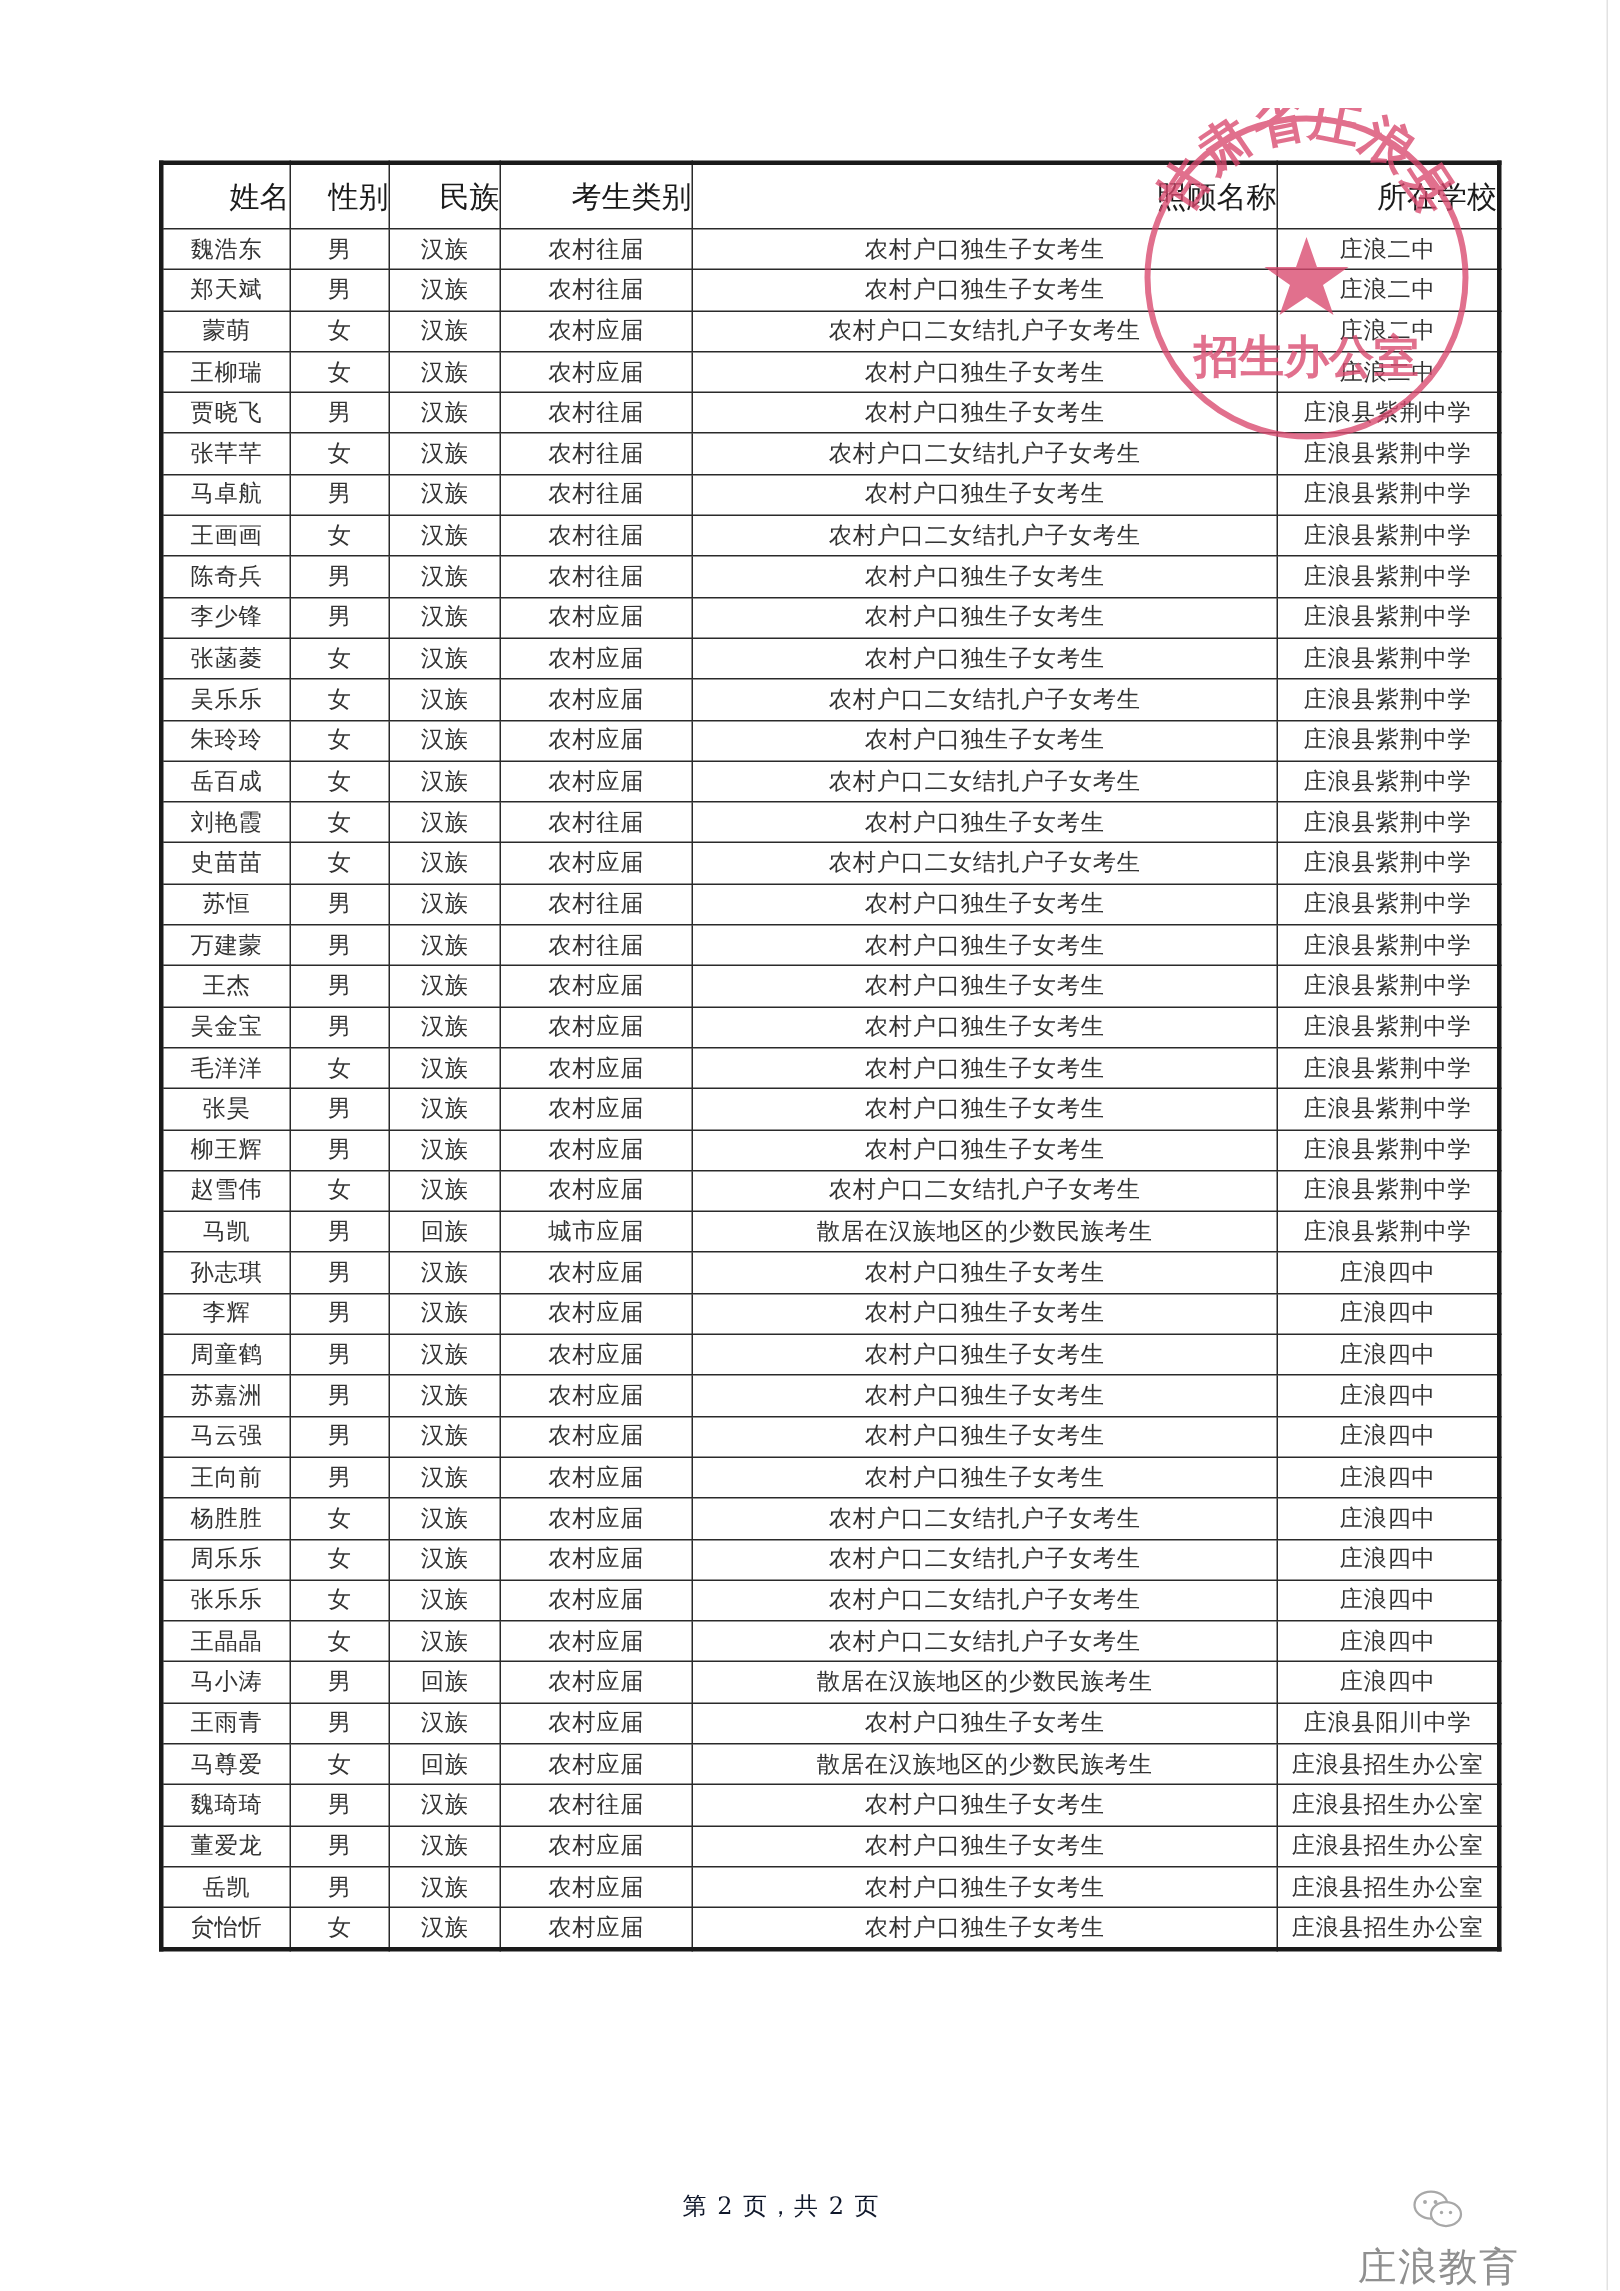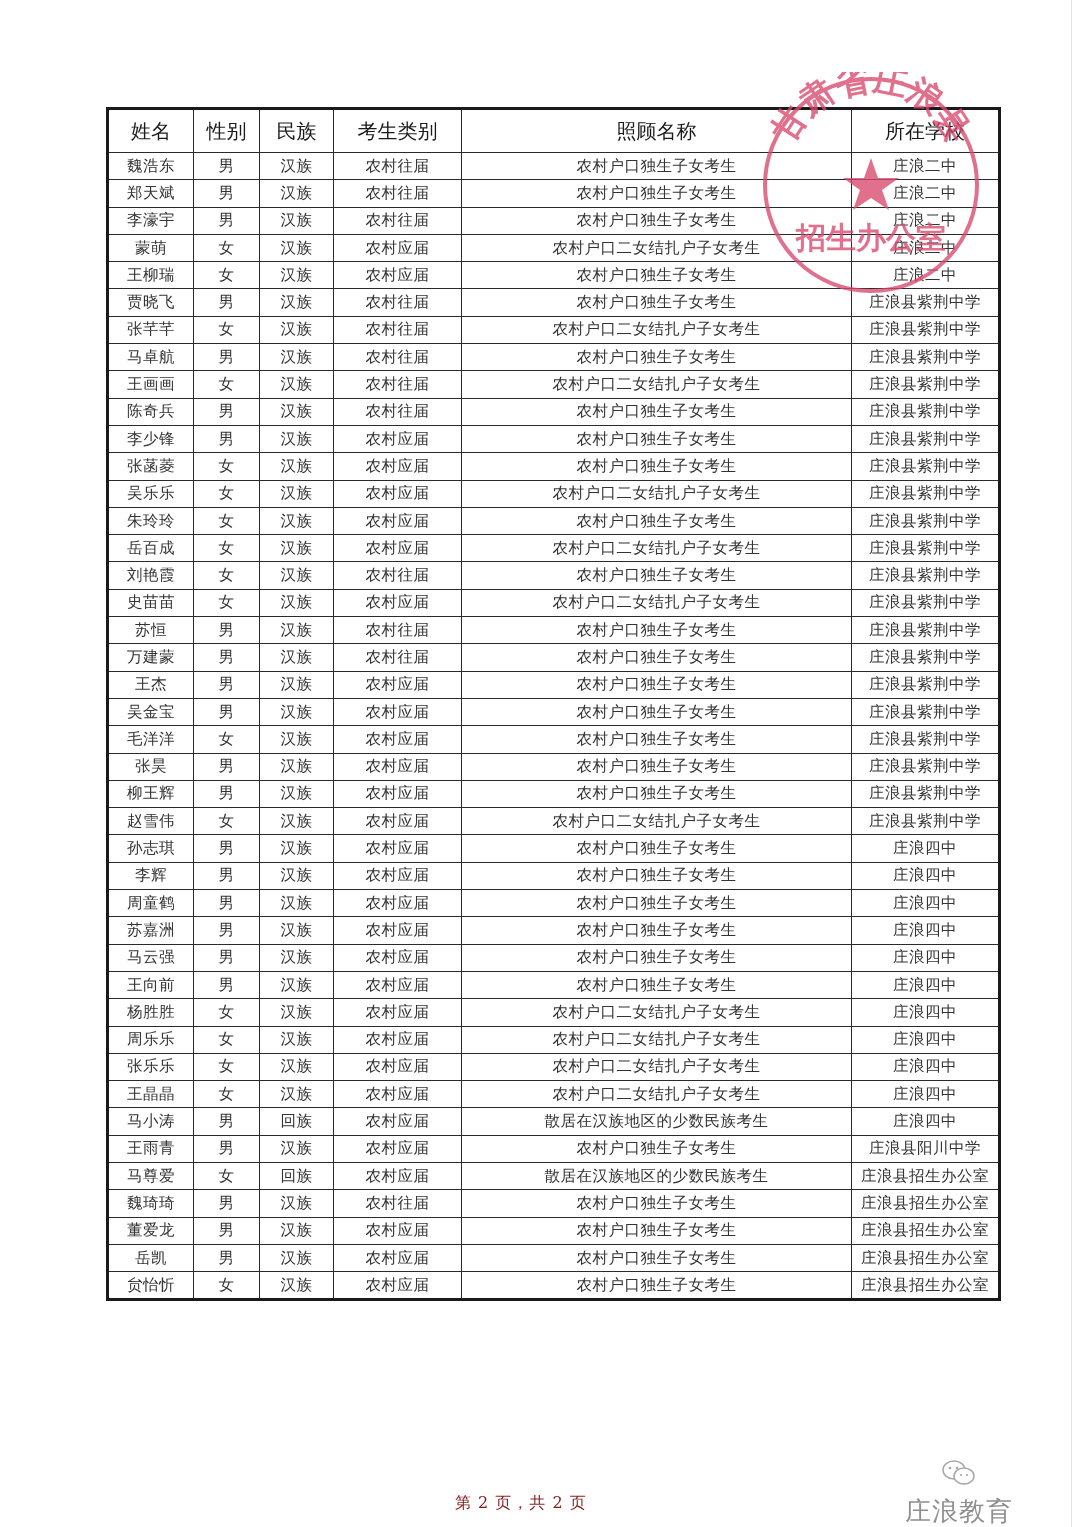--- a/index.html
+++ b/index.html
@@ -8,26 +8,26 @@
     font-family: "DejaVu Serif", "Liberation Serif", serif; color: #222;
   }
   .page-edge { position: absolute; right: 8px; top: 0; width: 1px; height: 100%; background: #e2e2e2; }
   table.roster {
     position: absolute; left: 106px; top: 107px; width: 892px;
     border-collapse: collapse; border: 3px solid #1a1a1a; table-layout: fixed;
   }
   table.roster th, table.roster td {
     border: 1.5px solid #2a2a2a; text-align: center; padding: 0; white-space: nowrap; overflow: hidden;
   }
-  table.roster th { height: 42px; font-size: 20px; font-weight: normal; color: #1a1a1a; }
+  table.roster th { height: 42px; font-size: 20px; font-weight: normal; color: #1a1a1a; text-align: right; }
   table.roster td { height: 26.3px; font-size: 15.5px; color: #333; letter-spacing: 0.5px; }
   col.c-name { width: 86px; } col.c-gender { width: 66px; } col.c-eth { width: 74px; }
   col.c-type { width: 128px; } col.c-care { width: 390px; } col.c-school { width: 148px; }
   .seal { position: absolute; left: 758px; top: 72px; width: 226px; height: 226px; pointer-events: none; opacity: 0.78; }
-  .footer-page { position: absolute; left: 455px; top: 1461px; font-size: 16px; color: #7f1d1d; letter-spacing: 1px; margin-top: 32px; }
+  .footer-page { position: absolute; left: 455px; top: 1461px; font-size: 16px; color: #0f172a; letter-spacing: 1px; }
   .watermark { position: absolute; left: 905px; top: 1458px; display: flex; align-items: center; gap: 6px; color: #9a9a9a; flex-direction: column; }
   .watermark .wm-text { font-family: "DejaVu Sans", "Liberation Sans", sans-serif; font-size: 26px; letter-spacing: 1px; color: #8f8f8f; }
 </style>
 </head>
 <body>
 
 <div class="page-edge"></div>
 
 <table class="roster">
   <colgroup>
@@ -59,44 +59,36 @@
       </tr>
       <tr>
         <td>郑天斌</td>
         <td>男</td>
         <td>汉族</td>
         <td>农村往届</td>
         <td>农村户口独生子女考生</td>
         <td>庄浪二中</td>
       </tr>
       <tr>
-        <td>李濠宇</td>
-        <td>男</td>
-        <td>汉族</td>
-        <td>农村往届</td>
-        <td>农村户口独生子女考生</td>
+        <td>蒙萌</td>
+        <td>女</td>
+        <td>汉族</td>
+        <td>农村应届</td>
+        <td>农村户口二女结扎户子女考生</td>
         <td>庄浪二中</td>
       </tr>
       <tr>
-        <td>蒙萌</td>
-        <td>女</td>
-        <td>汉族</td>
-        <td>农村应届</td>
-        <td>农村户口二女结扎户子女考生</td>
+        <td>王柳瑞</td>
+        <td>女</td>
+        <td>汉族</td>
+        <td>农村应届</td>
+        <td>农村户口独生子女考生</td>
         <td>庄浪二中</td>
       </tr>
       <tr>
-        <td>王柳瑞</td>
-        <td>女</td>
-        <td>汉族</td>
-        <td>农村应届</td>
-        <td>农村户口独生子女考生</td>
-        <td>庄浪二中</td>
-      </tr>
-      <tr>
         <td>贾晓飞</td>
         <td>男</td>
         <td>汉族</td>
         <td>农村往届</td>
         <td>农村户口独生子女考生</td>
         <td>庄浪县紫荆中学</td>
       </tr>
       <tr>
         <td>张芊芊</td>
         <td>女</td>
@@ -240,20 +232,28 @@
         <td>农村应届</td>
         <td>农村户口独生子女考生</td>
         <td>庄浪县紫荆中学</td>
       </tr>
       <tr>
         <td>赵雪伟</td>
         <td>女</td>
         <td>汉族</td>
         <td>农村应届</td>
         <td>农村户口二女结扎户子女考生</td>
+        <td>庄浪县紫荆中学</td>
+      </tr>
+      <tr>
+        <td>马凯</td>
+        <td>男</td>
+        <td>回族</td>
+        <td>城市应届</td>
+        <td>散居在汉族地区的少数民族考生</td>
         <td>庄浪县紫荆中学</td>
       </tr>
       <tr>
         <td>孙志琪</td>
         <td>男</td>
         <td>汉族</td>
         <td>农村应届</td>
         <td>农村户口独生子女考生</td>
         <td>庄浪四中</td>
       </tr>

